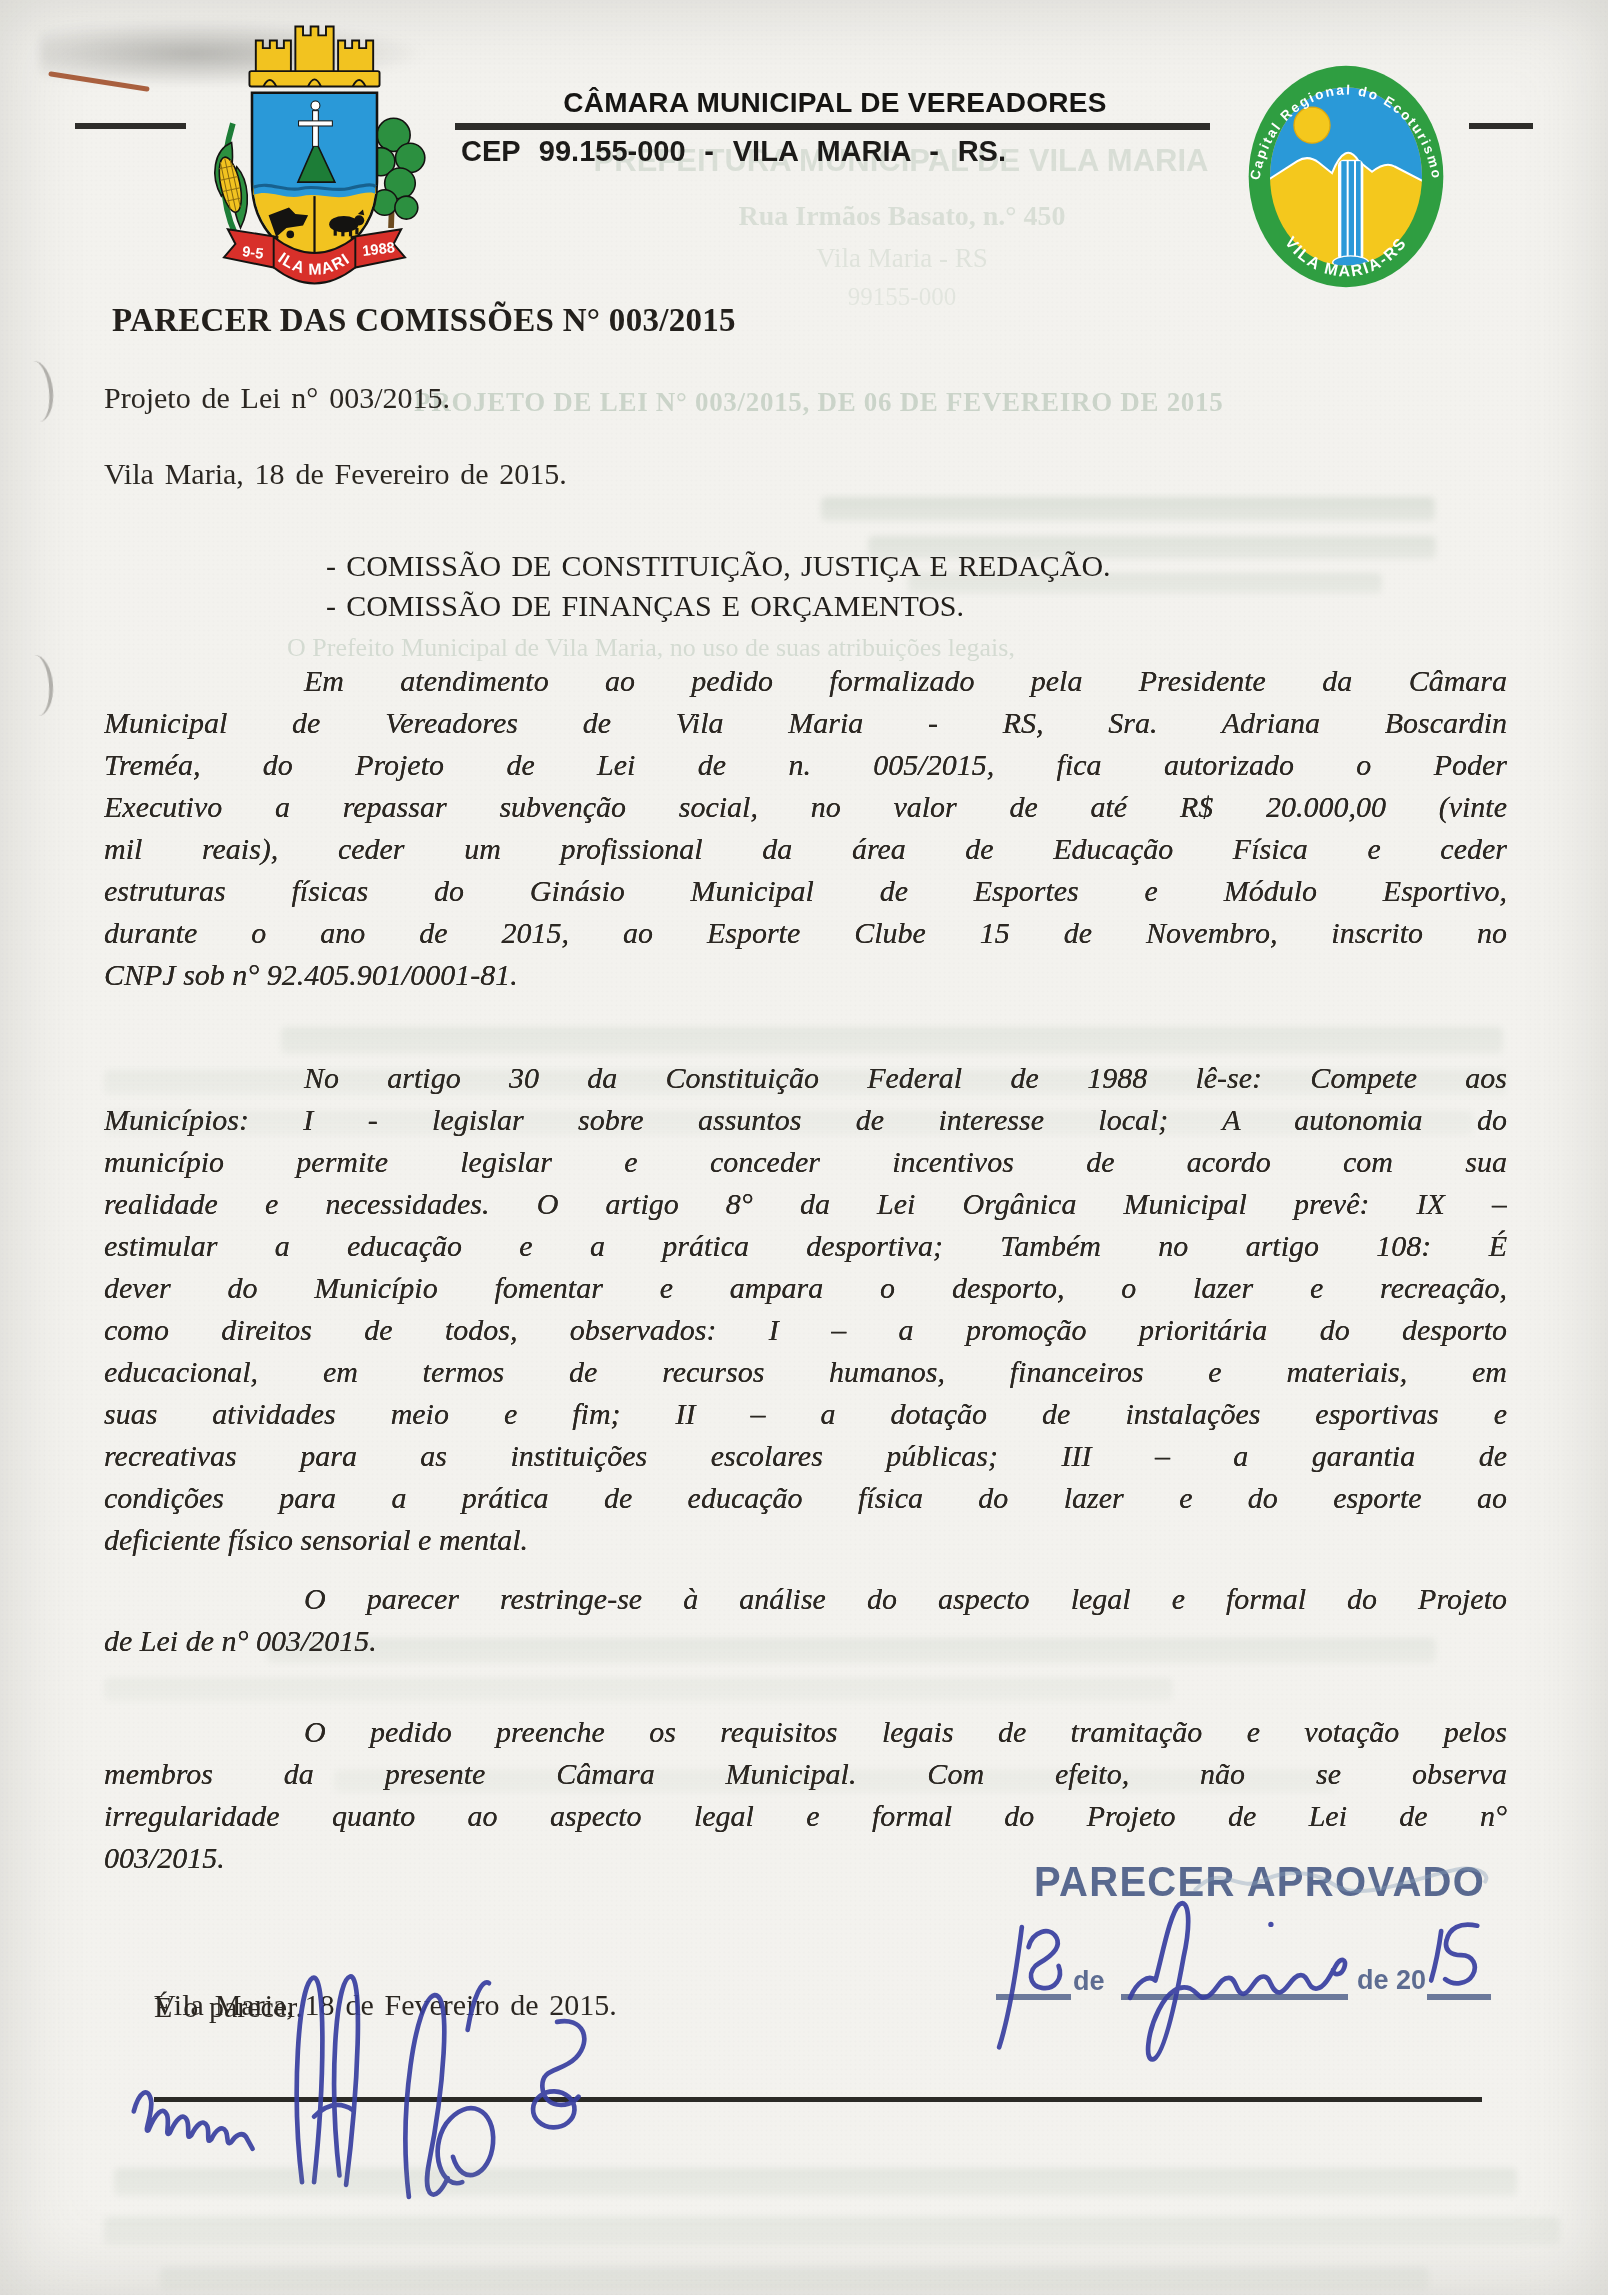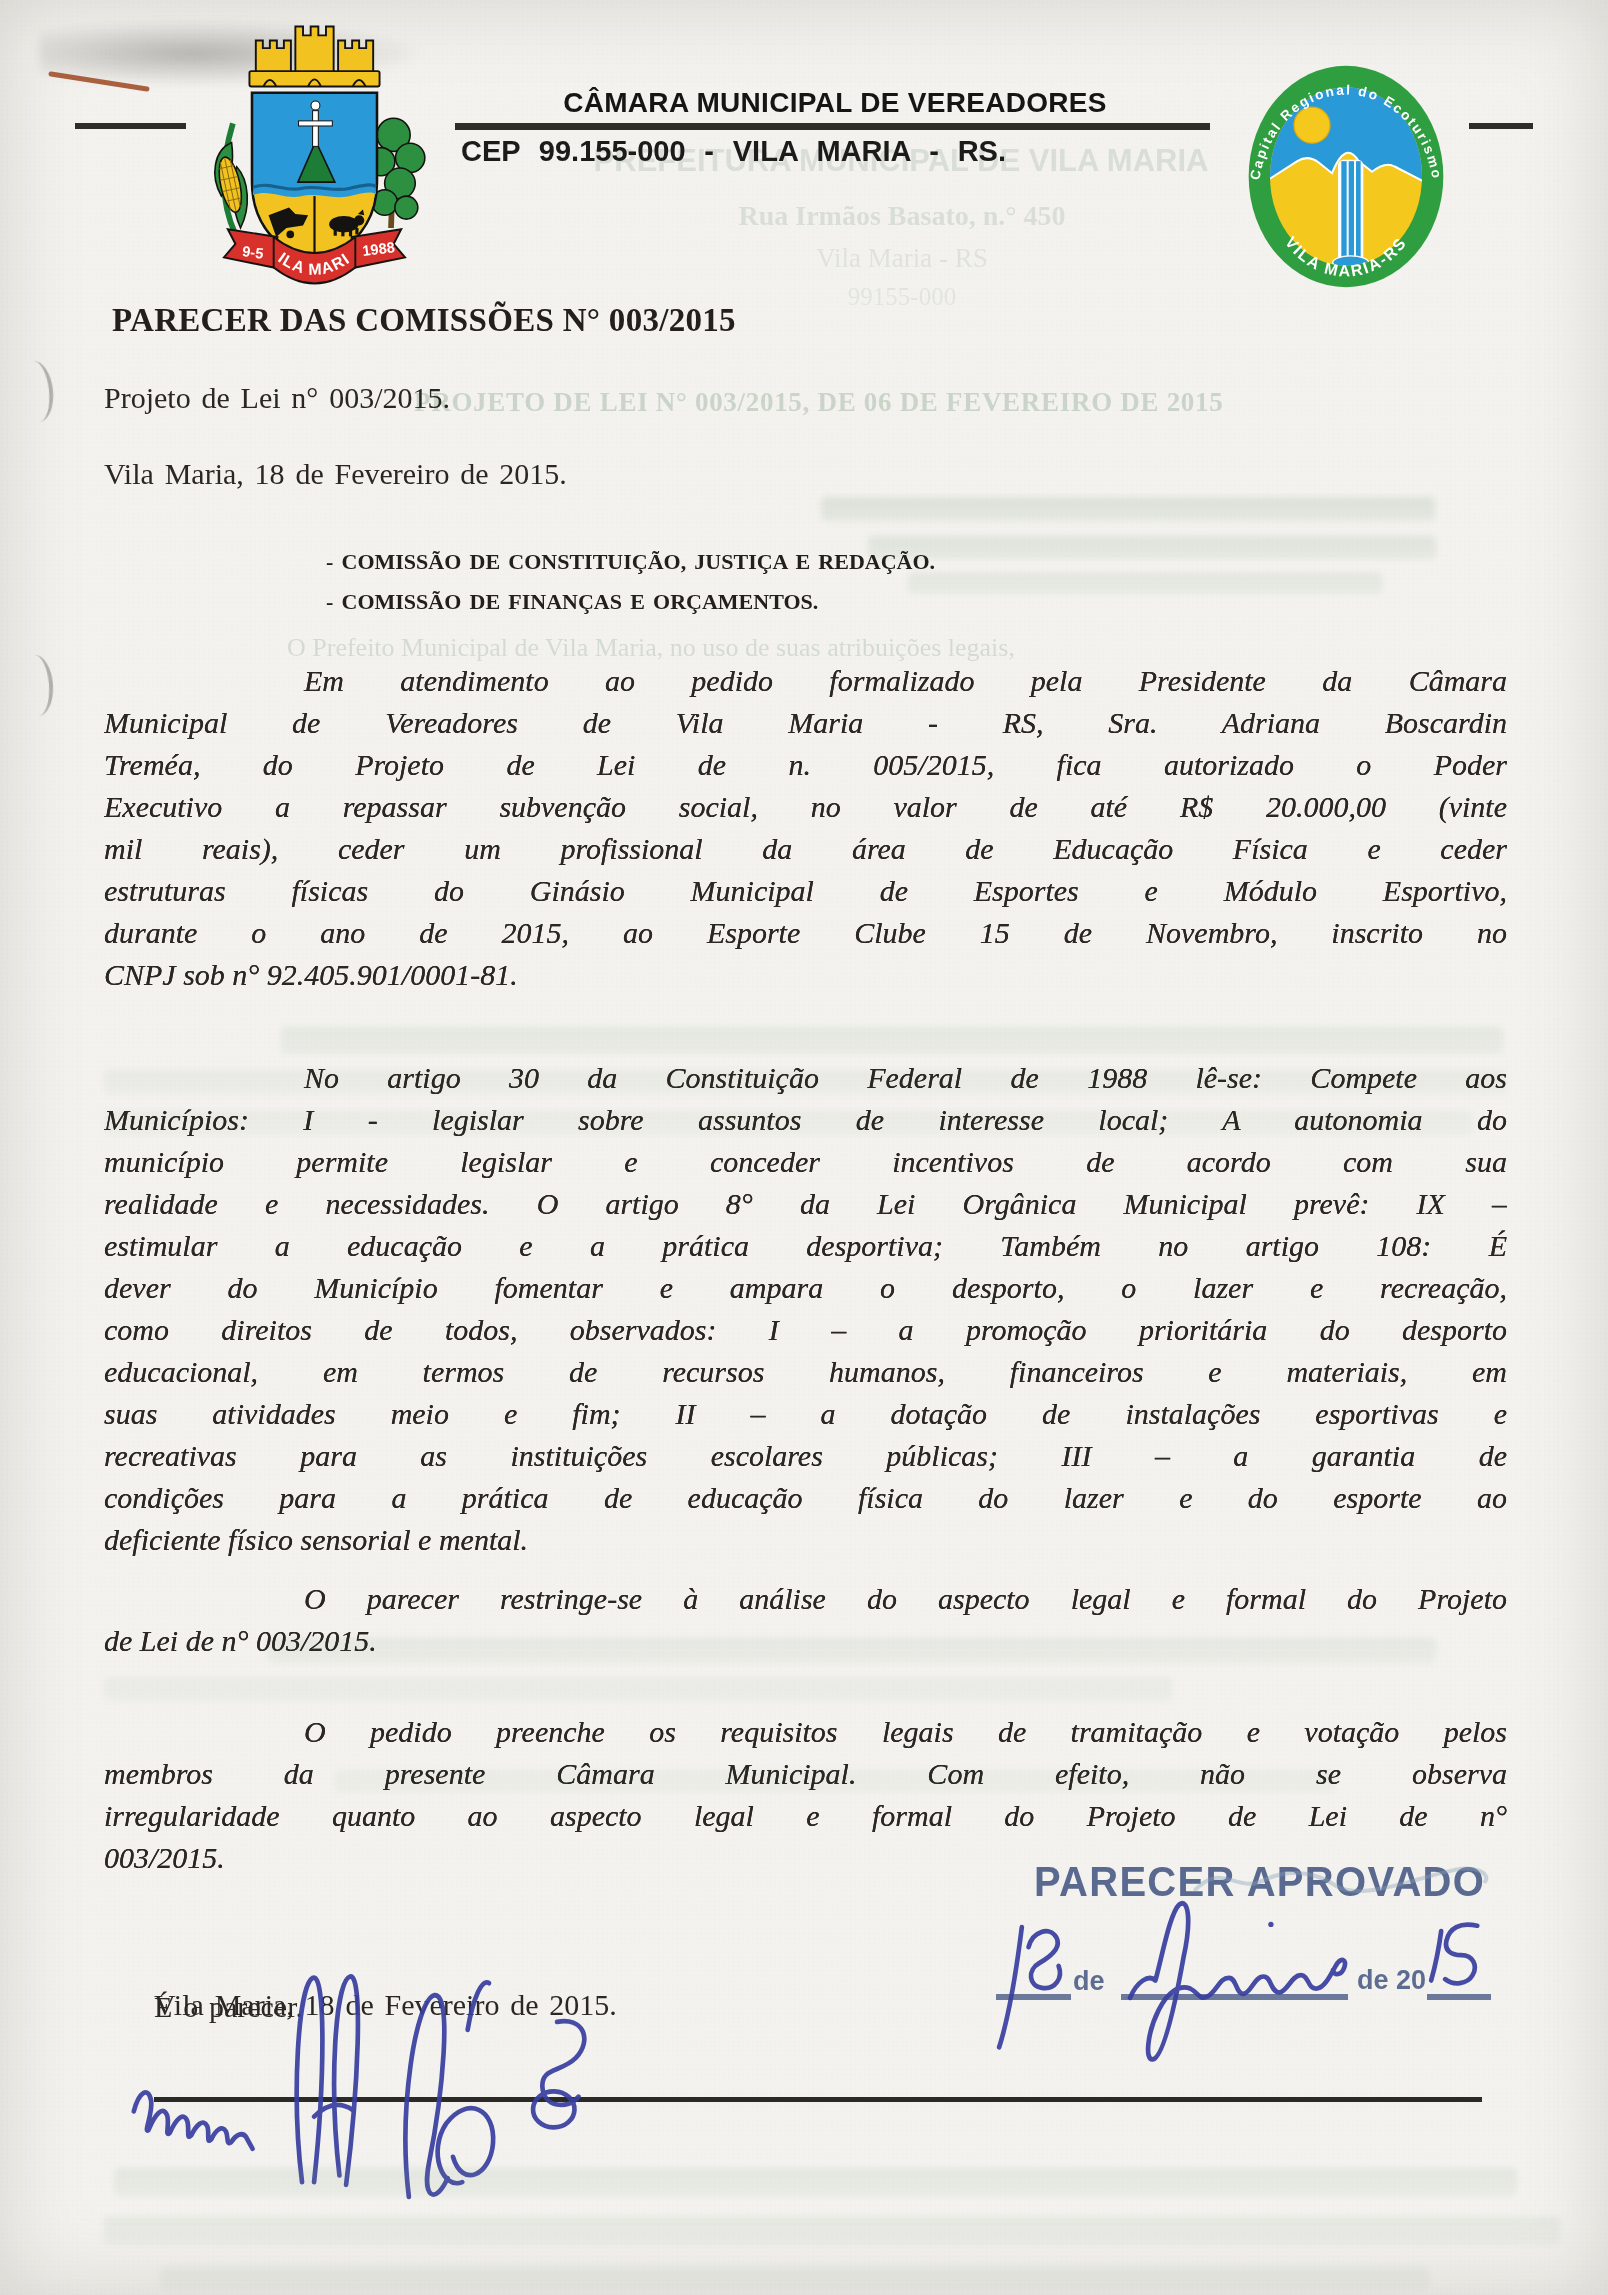--- a/index.html
+++ b/index.html
@@ -14,21 +14,21 @@
   .abs{position:absolute;}
   
   .rule{background:#2e2d2a;}
   .org-name{left:461px;top:87px;width:748px;text-align:center;
     font-family:"Liberation Sans",sans-serif;font-weight:bold;font-size:28px;color:#161513;letter-spacing:0.3px;}
   .address-line{left:461px;top:135px;width:748px;text-align:left;
     font-family:"Liberation Sans",sans-serif;font-weight:bold;font-size:29px;color:#1c1b19;word-spacing:10.7px;}
   
   .docline{font-size:30px;word-spacing:3.3px;}
   .doc-title{left:112px;top:302px;font-size:33px;font-weight:bold;letter-spacing:0.3px;color:#23201c;}
-  .commission{left:326px;font-size:22px;font-weight:bold;color:#23201c;word-spacing:2.7px;}
+  .commission{left:326px;font-size:30px;font-weight:normal;color:#23201c;word-spacing:2.7px;}
   .para{width:1403px;font-size:30px;line-height:42px;text-shadow:0 0 0.3px currentColor;font-style:italic;}
   .jline{text-align:justify;text-align-last:justify;height:42px;overflow:hidden;}
   .jline.last{text-align-last:left;}
   .para .jline:first-child{text-indent:200px;}
   
   .ghost{color:#7f9c85;filter:blur(0.7px);}
   .smudge{background:linear-gradient(rgba(128,152,130,.55),rgba(128,152,130,.35));
     filter:blur(3.3px);border-radius:5.3px;}
   
   .stamp-text{font-family:"Liberation Sans",sans-serif;font-weight:bold;color:#4d5e88;}

